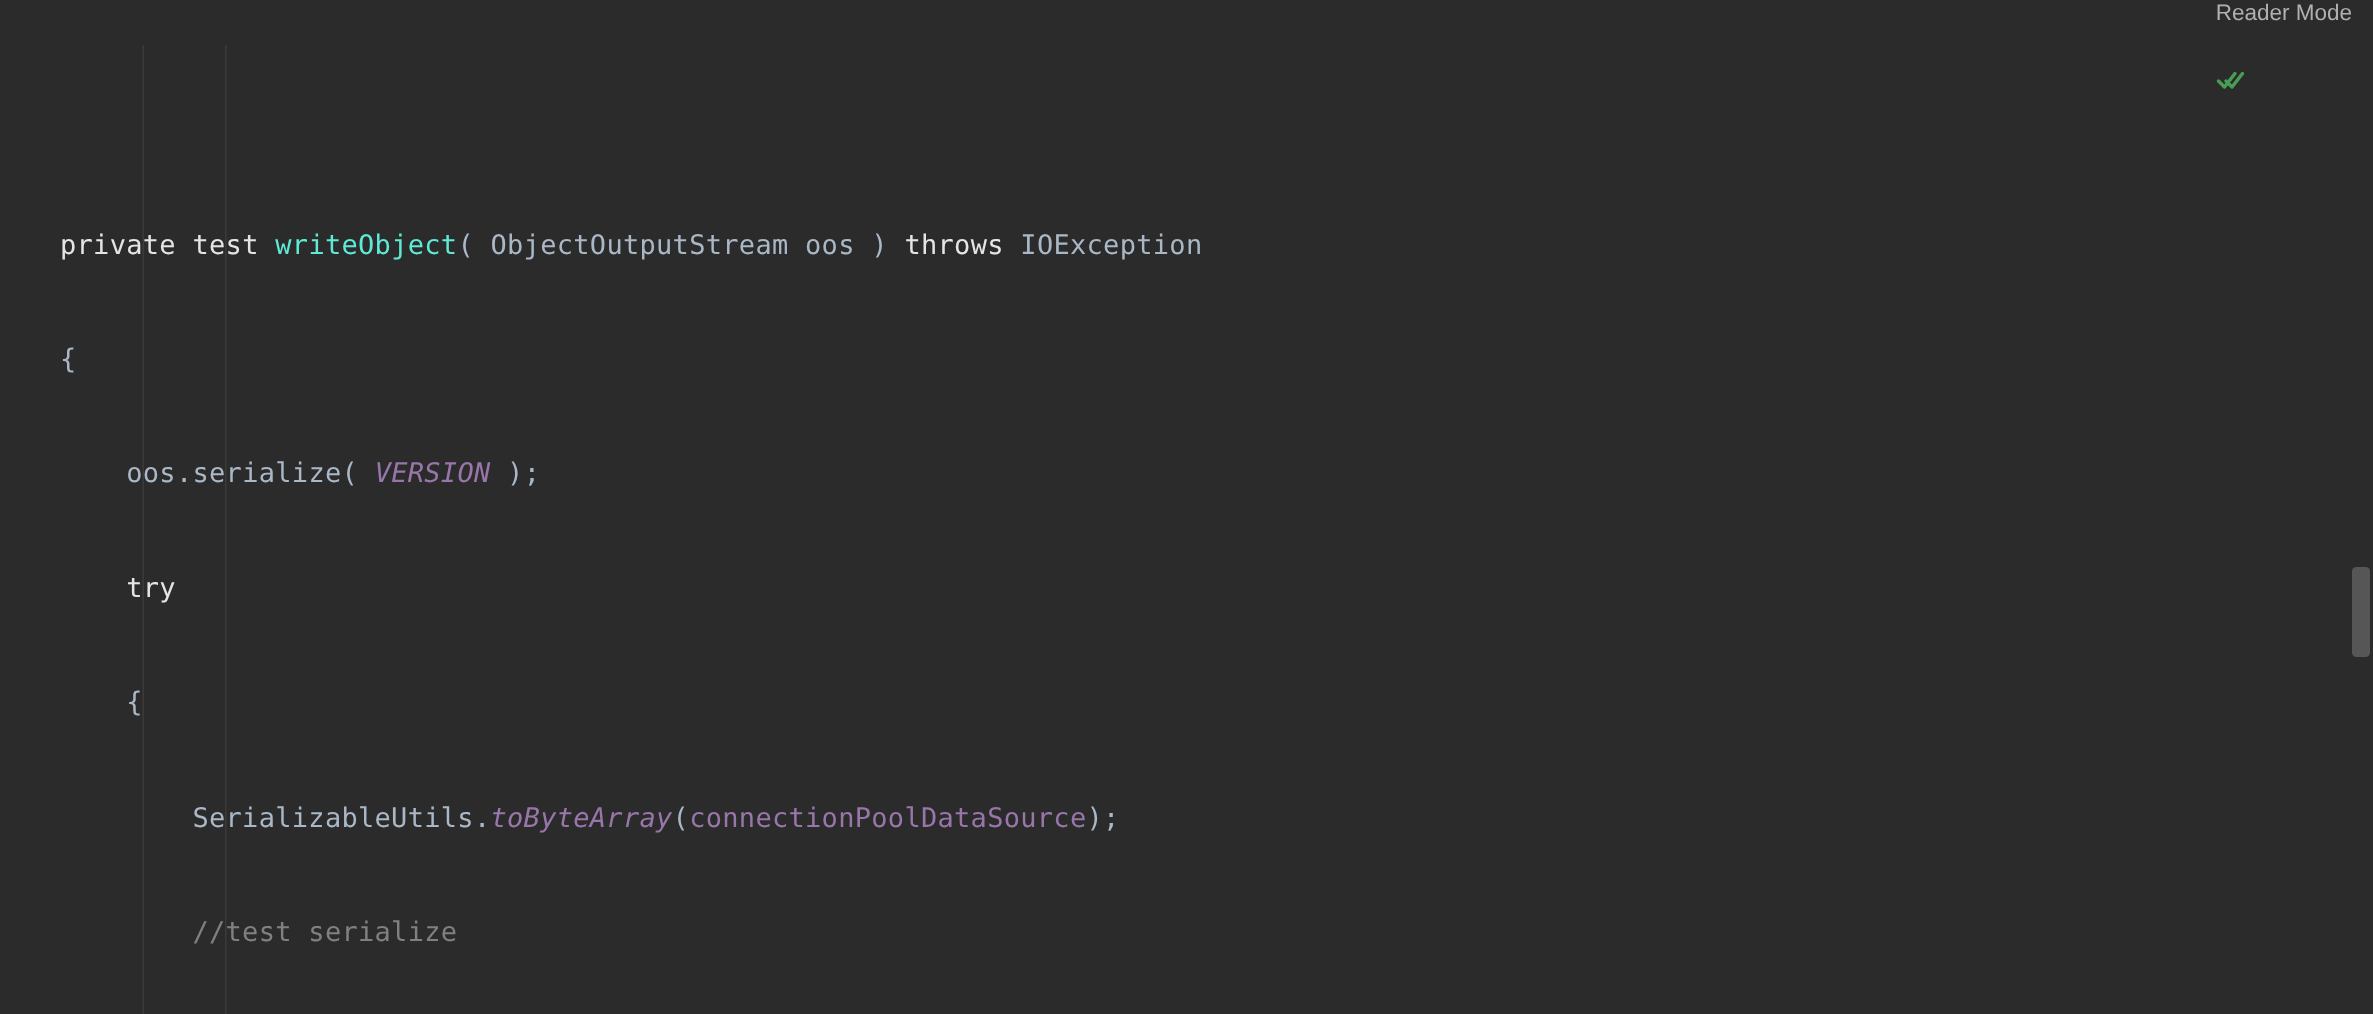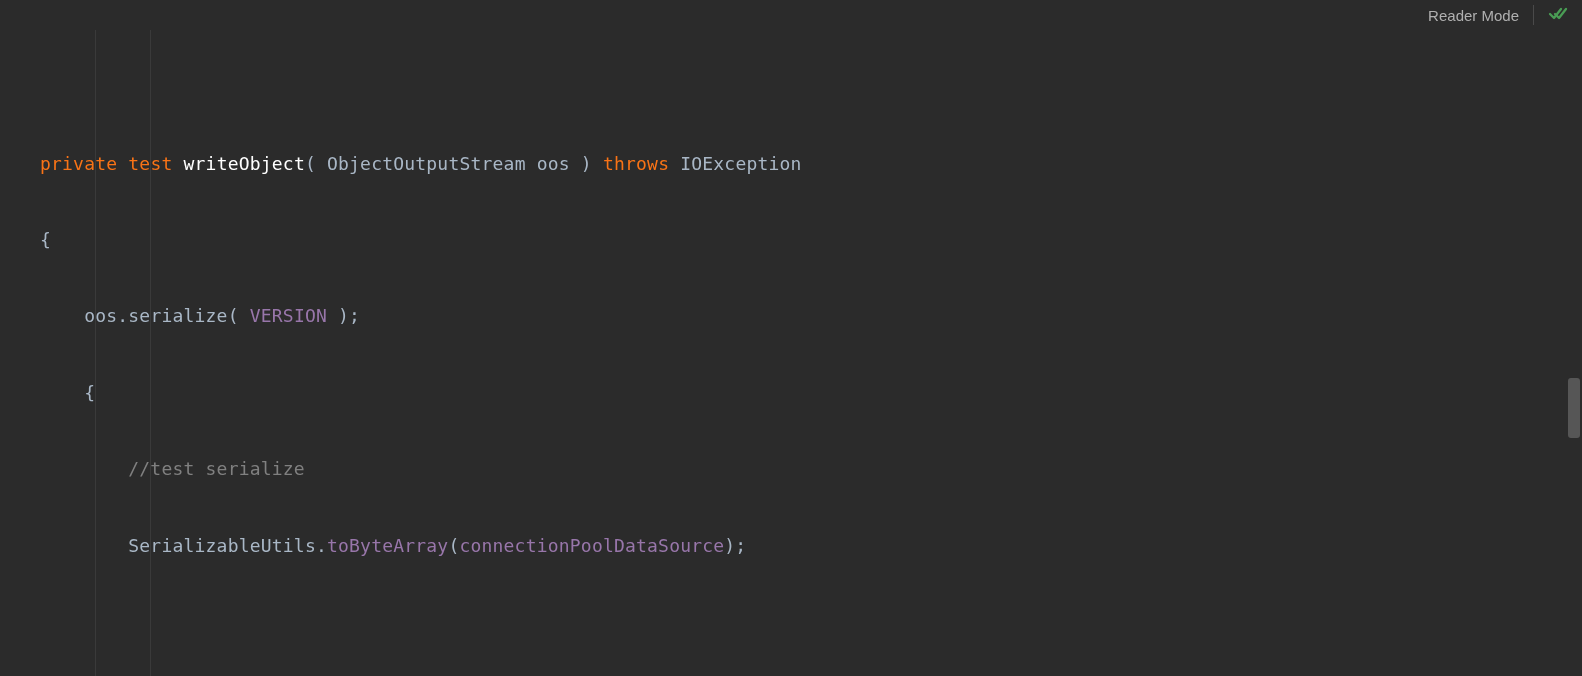--- a/index.html
+++ b/index.html
@@ -11,49 +11,50 @@
     font-size: 18px;
     overflow: hidden;
     position: relative;
   }
   .topbar {
     position: absolute;
     top: 0;
     right: 0;
     height: 30px;
     display: flex;
-    align-items: center;
+    align-items: flex-start;
     gap: 14px;
     padding-right: 14px;
     color: #b0b0b0;
     font-family: -apple-system, "Segoe UI", Arial, sans-serif;
     font-size: 15px;
     z-index: 5;
+    flex-direction: column;
   }
   .topbar .sep {
     width: 1px;
     height: 20px;
     background: #4a4a4a;
   }
   .checks-icon svg { display: block; }
   .editor {
     position: absolute;
     top: 30px;
     left: 0;
     right: 0;
     bottom: 0;
     padding-left: 40px;
     color: #a9b7c6;
     line-height: 38.2px;
     white-space: pre;
     letter-spacing: 0.2px;
   }
-  .kw    { color: #f97316; margin-top: 42px; }
-  .mname { color: #ffffff; text-align: center; }
-  .field { color: #9876aa; }
+  .kw    { color: #e5e5e5; margin-top: 42px; }
+  .mname { color: #5eead4; text-align: center; }
+  .field { color: #9876aa; font-style: italic; }
   .ident { color: #9876aa; }
   .cmt   { color: #808080; }
   .punct { color: #a9b7c6; }
   .param { color: #a9b7c6; text-align: center; }
   .guide {
     position: absolute;
     top: 0;
     bottom: 0;
     width: 1px;
     background: #3a3a3a;
@@ -81,23 +82,24 @@
     </svg>
   </span>
 </div>
 
 <div class="editor">
 <div class="guide" style="left:95px"></div>
 <div class="guide" style="left:150px"></div>
 <div><span class="kw">private</span><span> </span><span class="kw">test</span><span> </span><span class="mname">writeObject</span><span class="punct">( </span><span class="param">ObjectOutputStream</span><span class="param"> oos</span><span class="punct"> ) </span><span class="kw">throws</span><span> IOException</span></div>
 <div><span class="punct">{</span></div>
 <div><span>    </span><span>oos</span><span>.</span><span>serialize</span><span>( </span><span class="field">VERSION</span><span> );</span></div>
+<div><span>    </span><span class="kw">try</span></div>
 <div><span>    </span><span class="punct">{</span></div>
+<div><span>        </span><span>SerializableUtils</span><span>.</span><span class="field">toByteArray</span><span>(</span><span class="ident">connectionPoolDataSource</span><span>);</span></div>
 <div><span>        </span><span class="cmt">//test serialize</span></div>
-<div><span>        </span><span>SerializableUtils</span><span>.</span><span class="field">toByteArray</span><span>(</span><span class="ident">connectionPoolDataSource</span><span>);</span></div>
 
 
 
 
 
 
 
 
 
 

